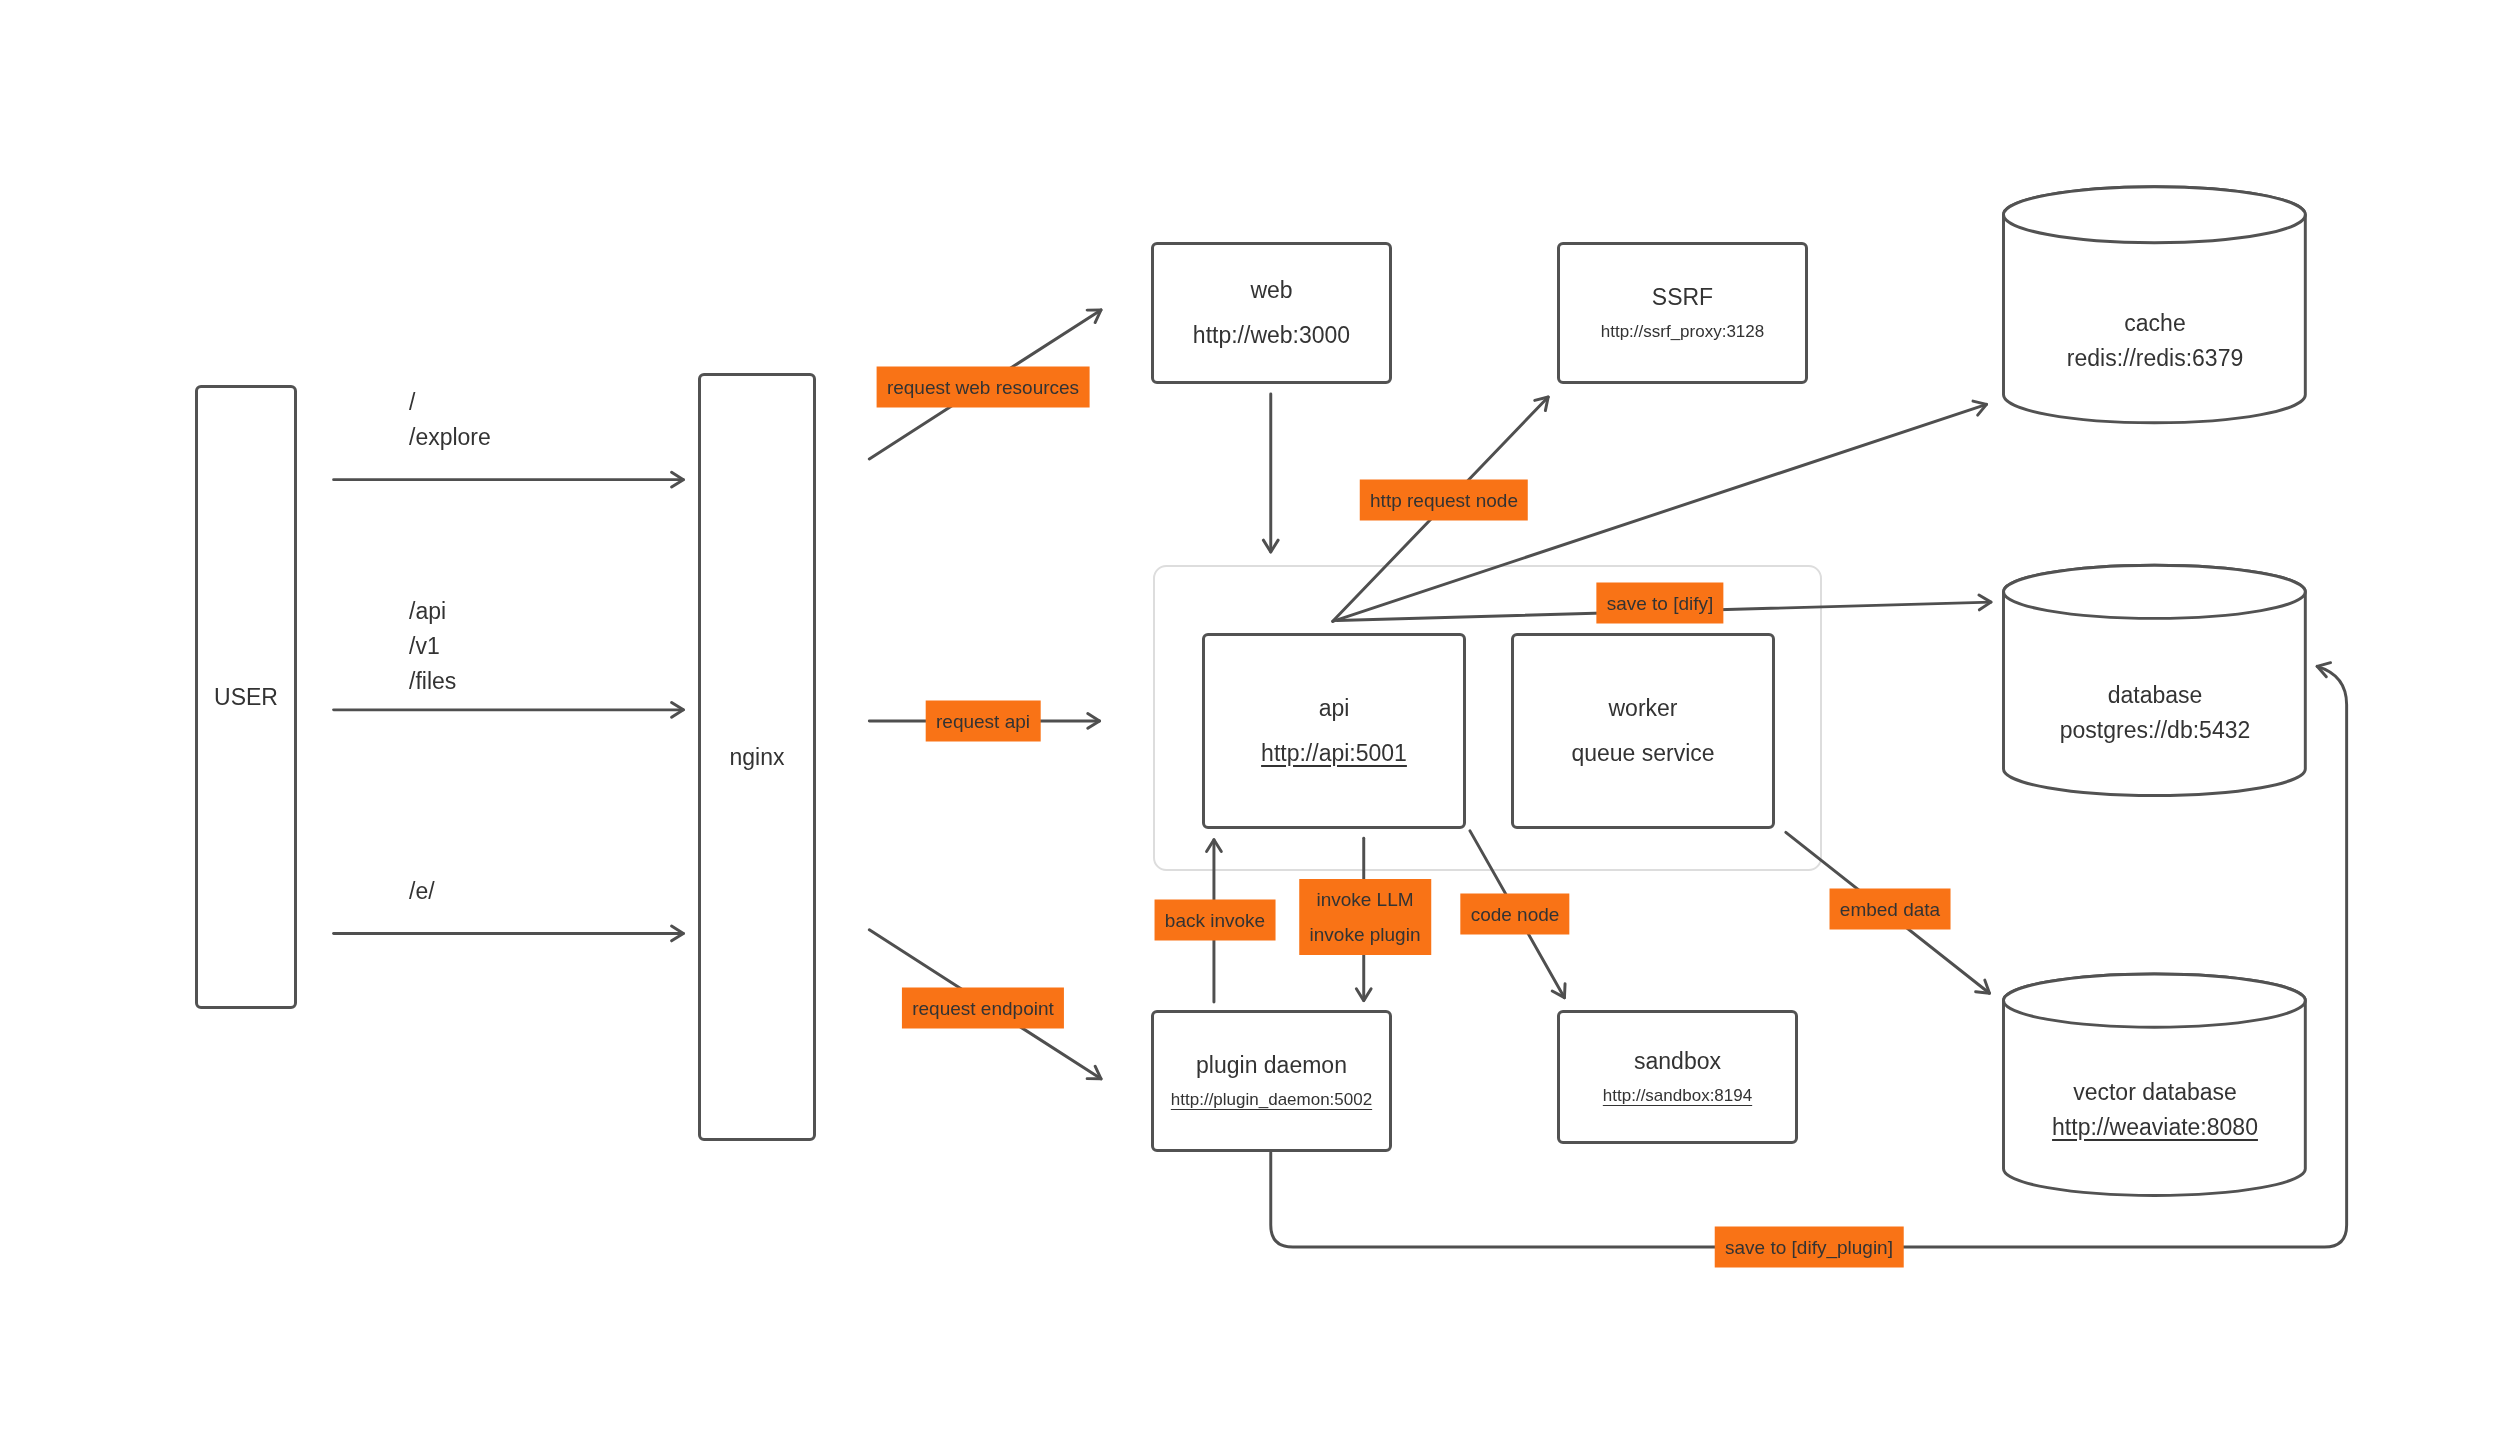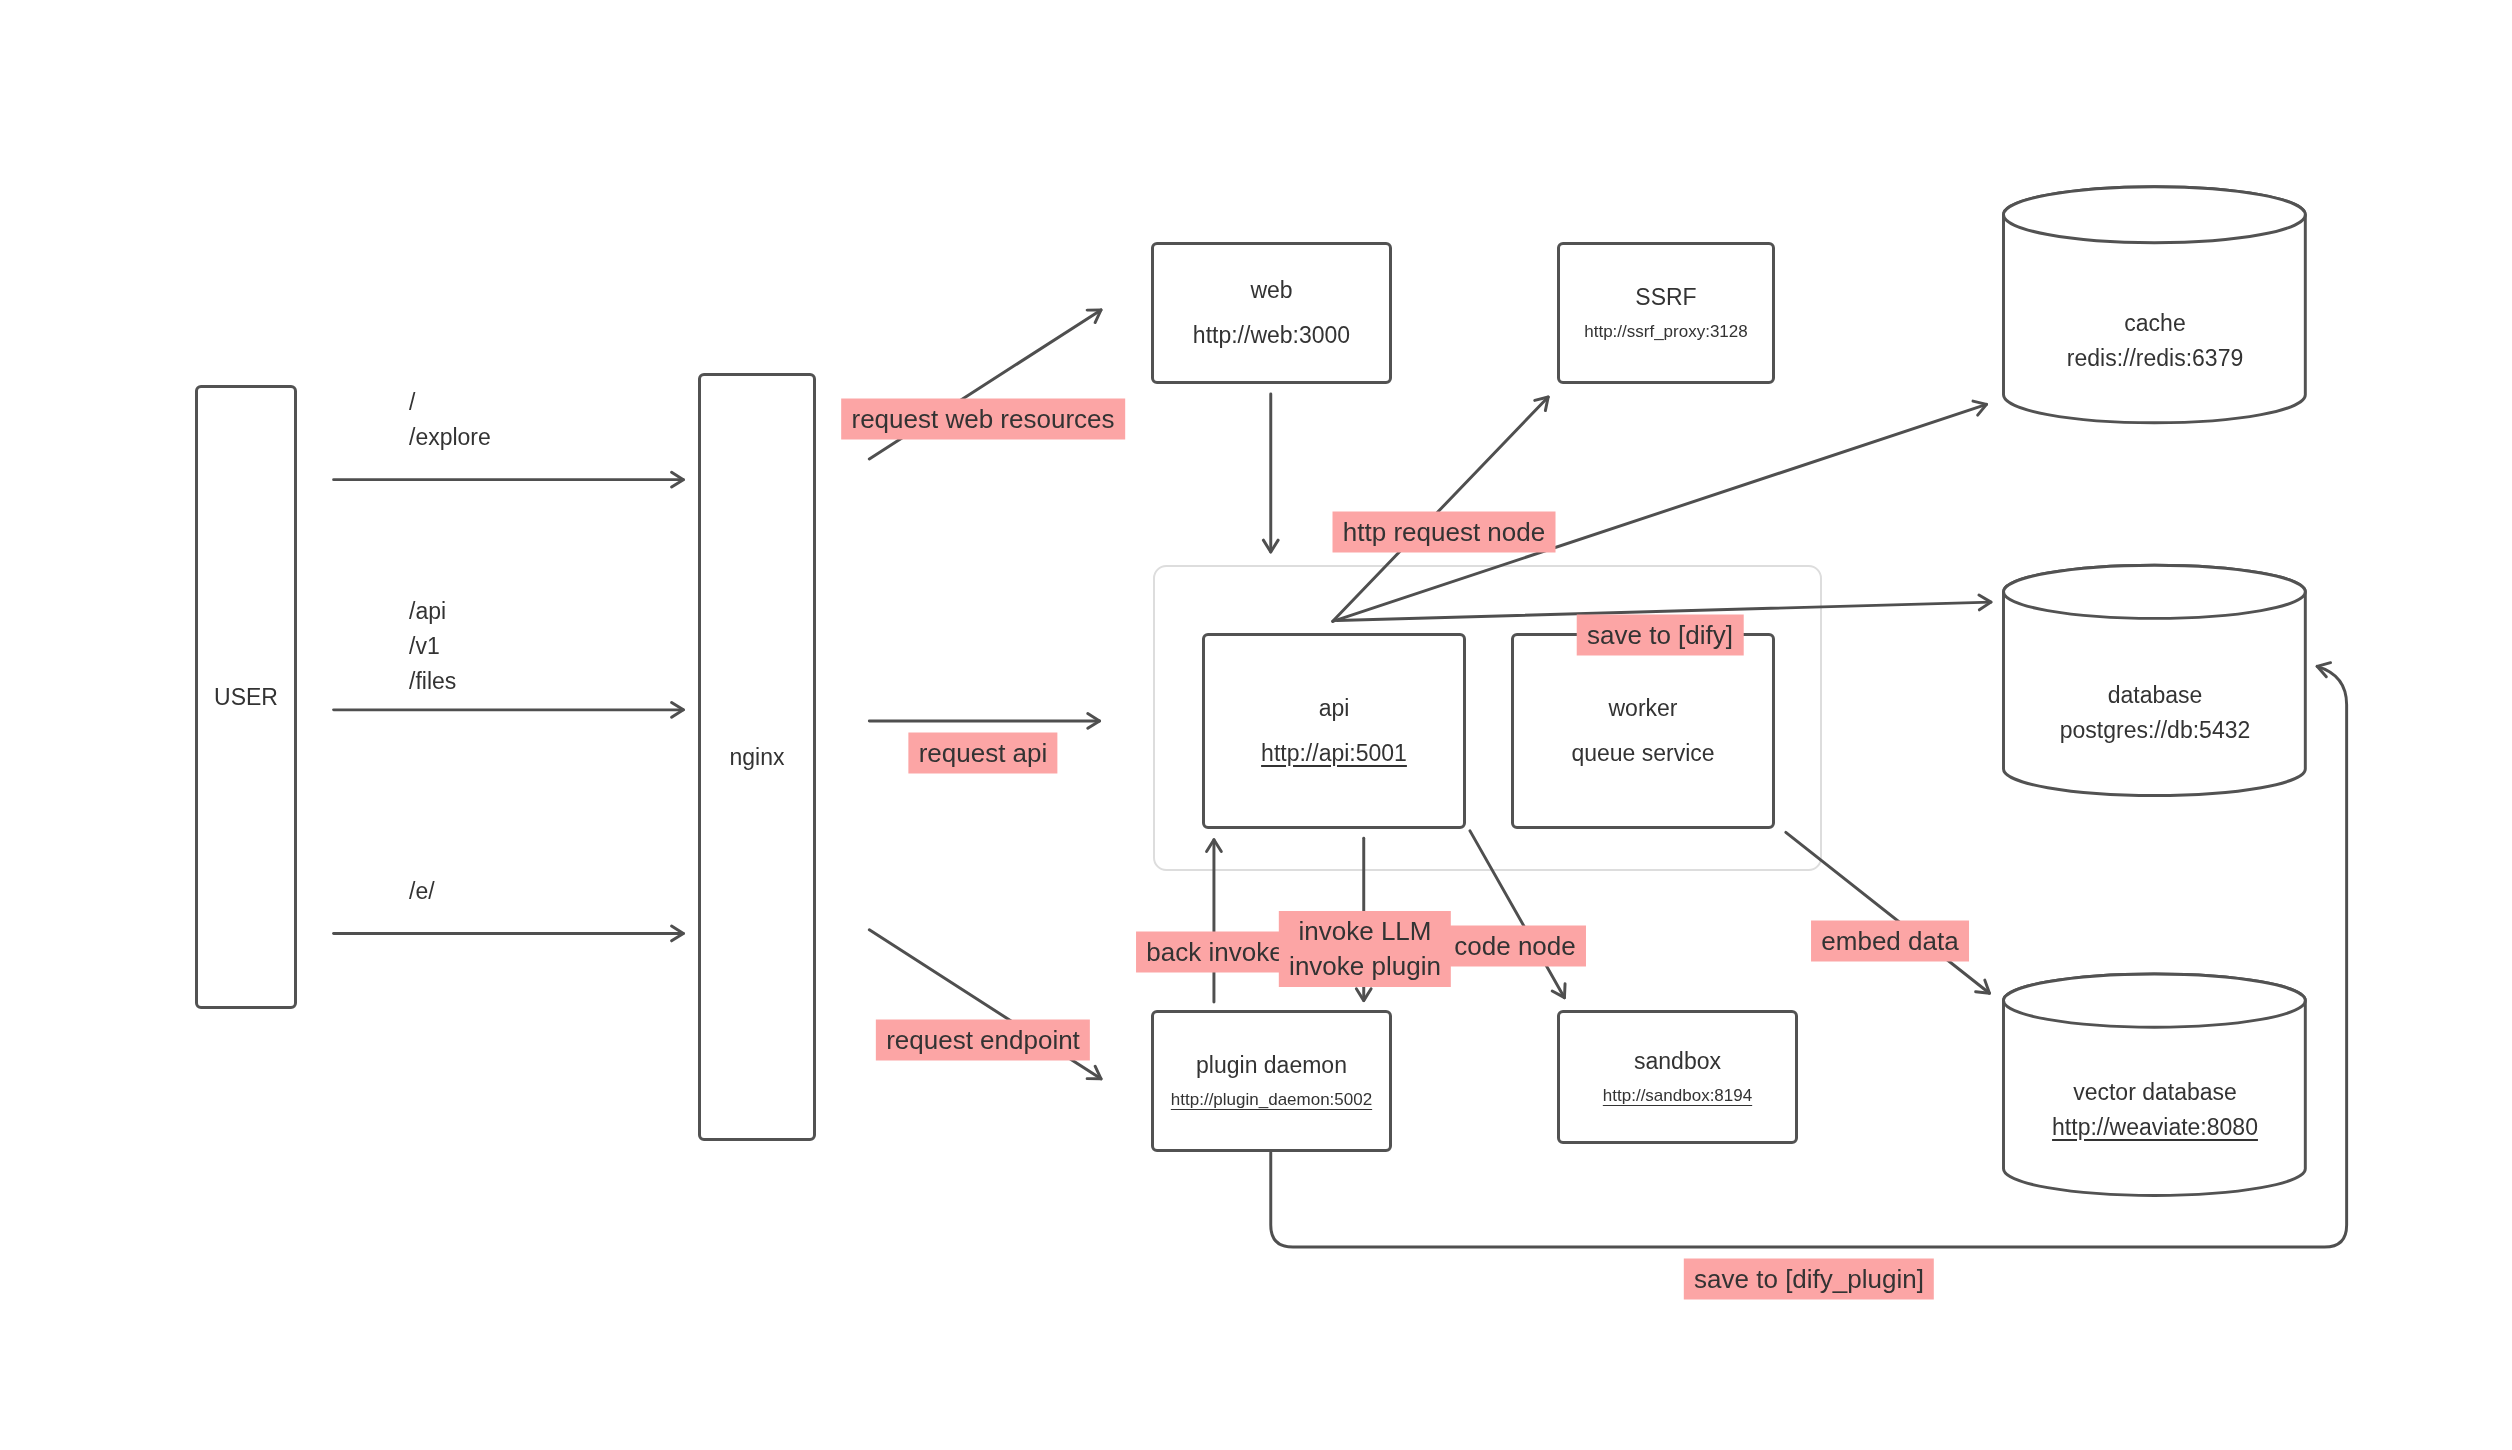--- a/index.html
+++ b/index.html
@@ -49,28 +49,27 @@
   }
   .rlabel {
     position: absolute;
     font-size: 23px;
     line-height: 35px;
     z-index: 3;
   }
   .elabel {
     position: absolute;
     transform: translate(-50%, -50%);
-    background: #fca5a5;
+    background: #f97316;
     padding: 3px 10.3px;
-    font-size: 26px;
+    font-size: 19px;
     line-height: 35px;
     white-space: nowrap;
     z-index: 3;
     text-align: center;
-    margin-top: 32px;
   }
 </style>
 </head>
 <body>
 
 <div class="canvas">
 
   <div class="group" style="left:1153px; top:565px; width:669px; height:306px;"></div>
 
   <svg class="wires" width="2512" height="1450" viewBox="0 0 3404 1965">
@@ -116,21 +115,21 @@
 
   <div class="box" style="left:698px; top:373px; width:118px; height:768px;">
     <div class="title">nginx</div>
   </div>
 
   <div class="box" style="left:1151px; top:242px; width:241px; height:142px;">
     <div class="title">web</div>
     <div class="sub">http://web:3000</div>
   </div>
 
-  <div class="box" style="left:1557px; top:242px; width:218px; height:142px;">
+  <div class="box" style="left:1557px; top:242px; width:251px; height:142px;">
     <div class="title">SSRF</div>
     <div class="sub-sm">http://ssrf_proxy:3128</div>
   </div>
 
   <div class="box" style="left:1202px; top:633px; width:264px; height:196px;">
     <div class="title">api</div>
     <div class="sub u">http://api:5001</div>
   </div>
 
   <div class="box" style="left:1511px; top:633px; width:264px; height:196px;">

